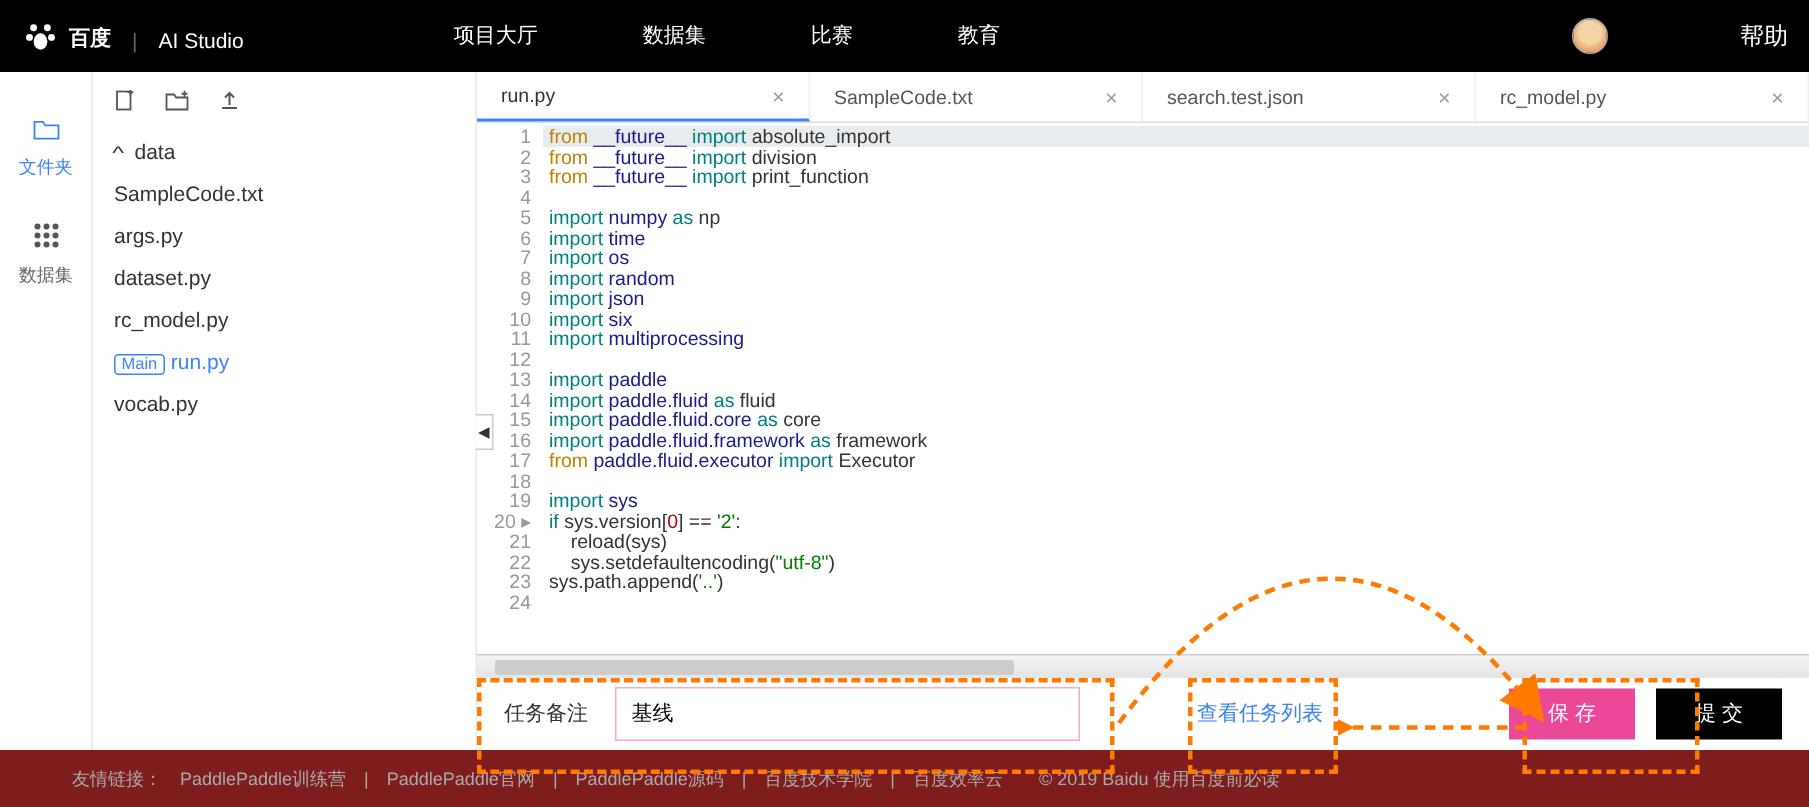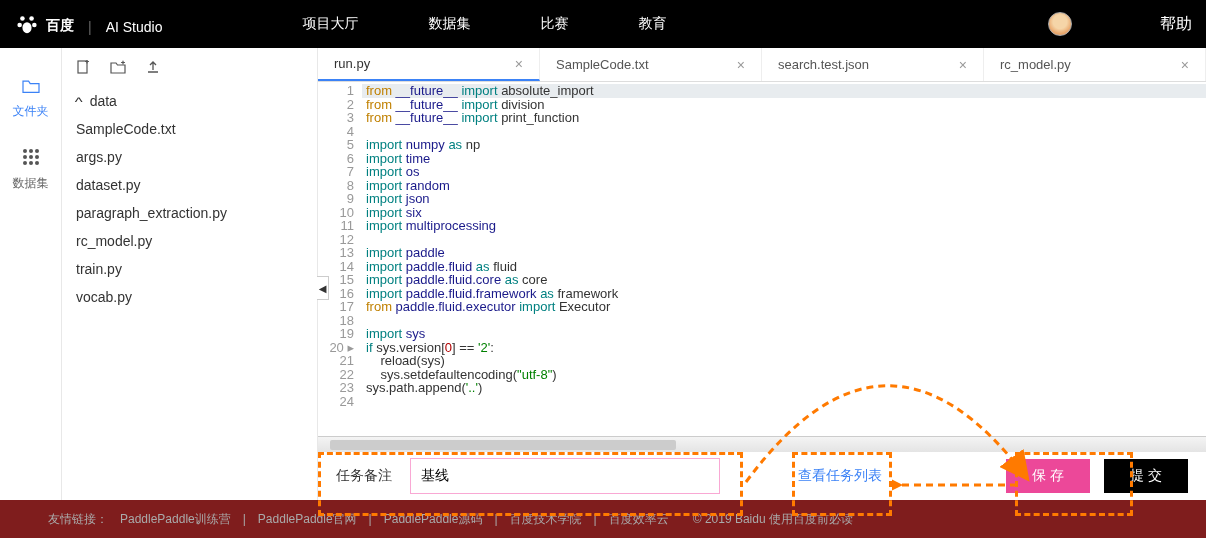--- a/index.html
+++ b/index.html
@@ -125,23 +125,22 @@
             <path d="M13 1v3M11.5 2.5h3" stroke-linecap="round"></path>
           </svg></span>
       <span><svg width="14" height="14" viewBox="0 0 14 14" fill="none" stroke="#555" stroke-width="1.3">
             <path d="M7 10V2M4 5l3-3 3 3M2 12h10"></path>
           </svg></span>
     </div>
     <div class="tree-item exp"><span>data</span></div>
     <div class="tree-item file">SampleCode.txt</div>
     <div class="tree-item file">args.py</div>
     <div class="tree-item file">dataset.py</div>
-    <div class="tree-item file">paragraph_extraction.py</div>
     <div class="tree-item file">rc_model.py</div>
-    <div class="tree-item file">train.py</div>
+    <div class="tree-item file cur"><span class="badge">Main</span><span>run.py</span></div>
     <div class="tree-item file">vocab.py</div>
   </div>
 
   <div class="editor">
     <div class="tabs">
       <div class="tab active">
           <span>run.py</span>
           <span class="x">×</span>
         </div>
       <div class="tab">

